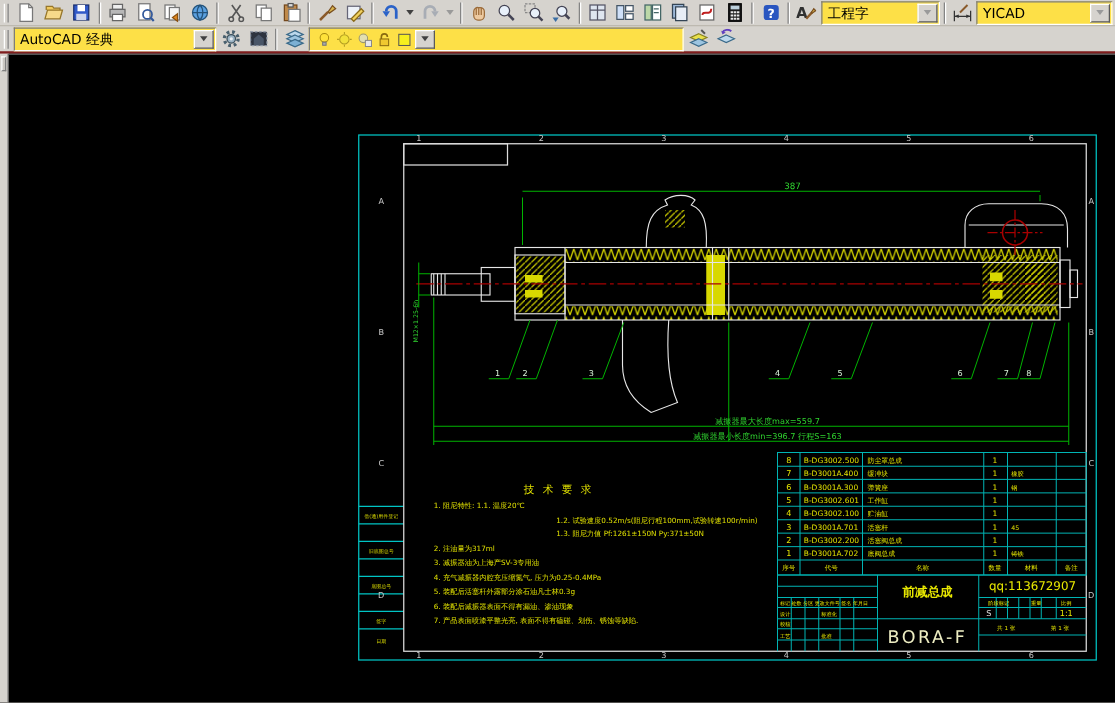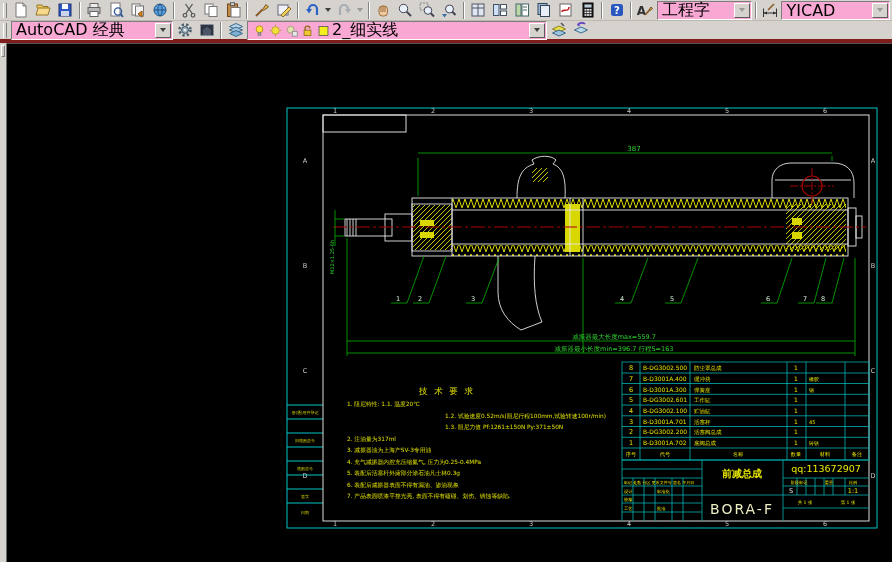--- a/index.html
+++ b/index.html
@@ -1,28 +1,28 @@
 <!DOCTYPE html>
 <html><head>
 <meta charset="utf-8">
 <style>
   *{box-sizing:border-box;margin:0;padding:0}
   html,body{width:892px;height:562px;overflow:hidden}
   body{position:relative;background:#d6d3ce;font-family:"DejaVu Sans","Liberation Sans",sans-serif}
   .tb{position:absolute;left:0;right:0;display:flex;align-items:center;gap:1px;padding:1px 2px}
   .tb1{top:0;height:21px;border-bottom:1px solid #bdb9b0}
-  .tb2{top:21px;height:22px;border-bottom:4px solid #7f1d1d}
+  .tb2{top:21px;height:22px;border-bottom:2px solid #7f1d1d}
   .grip{width:4px;height:15px;margin:0 3px 0 1px;border-left:1px solid #fff;border-right:1px solid #848484}
   .sep{width:2px;height:17px;margin:0 2px;border-left:1px solid #848484;border-right:1px solid #fff}
   .ic{width:21px;height:18px;display:flex;align-items:center;justify-content:center}
   .ic svg{width:16px;height:16px}
   .dd{width:9px;height:18px;display:flex;align-items:center;justify-content:center}
   .tri{width:0;height:0;border-left:3px solid transparent;border-right:3px solid transparent;border-top:4px solid #404040}
   .tri.gray{border-top-color:#9a9a9a}
-  .combo{height:19px;background:#f9a8d4;border:1px solid;border-color:#7d7d7d #fff #fff #7d7d7d;display:flex;align-items:center;font-size:16px;color:#000;padding-left:4px;gap:2px}
+  .combo{height:19px;background:#fde047;border:1px solid;border-color:#7d7d7d #fff #fff #7d7d7d;display:flex;align-items:center;font-size:11px;color:#000;padding-left:4px;gap:2px}
   .combo .cbtext{white-space:nowrap;overflow:hidden;flex:1}
   .combo .arrowbtn{width:16px;height:15px;margin-right:1px;background:#d6d3ce;border:1px solid;border-color:#fff #5a5a5a #5a5a5a #fff;display:flex;align-items:center;justify-content:center;flex:none}
   .w148{width:162px}.w92{width:95px}.w90{width:109px}.w298{width:300px}
   .mini{width:14px;height:14px;flex:none;display:flex;align-items:center;justify-content:center}
   .mini svg{width:13px;height:13px}
   #dock{position:absolute;left:0;top:43px;width:7px;bottom:0;background:#d6d3ce;border-right:1px solid #6e6e6e}
   #dock .dgrip{margin:2px 1px;height:12px;border-top:1px solid #fff;border-left:1px solid #fff;border-bottom:1px solid #808080;border-right:1px solid #808080;background:#c9c6c0}
   #canvas{position:absolute;left:7px;top:43px;right:0;bottom:0;background:#000;border-top:1px solid #555}
   #cad{position:absolute;left:0;top:0;pointer-events:none}
   #cad text{font-family:"DejaVu Sans","Liberation Sans",sans-serif}
@@ -308,21 +308,20 @@
         <svg viewBox="0 0 16 16">
           <path d="M5,8 V5.6 a3,3 0 0 1 6,0" fill="none" stroke="#8a6a10" stroke-width="1.6"></path>
           <rect x="3.8" y="7.6" width="8.4" height="6.6" fill="#f0c830" stroke="#8a6a10"></rect>
         </svg>
       </span>
     <span class="mini">
         <svg viewBox="0 0 16 16">
           <rect x="2.5" y="3" width="11" height="11" fill="#f6ef1e" stroke="#555"></rect>
         </svg>
       </span>
-    <span class="cbtext">2_细实线</span>
     <span class="arrowbtn">
         <span class="tri"></span>
       </span>
   </div>
   <div class="ic">
       <svg viewBox="0 0 16 16">
         <path d="M8,4 L14.5,7 8,10 1.5,7 Z" fill="#e8e04a" stroke="#8a8220"></path>
         <path d="M8,8 L14.5,11 8,14 1.5,11 Z" fill="#9cc4e0" stroke="#3a6a8a"></path>
         <path d="M10,1 l3,3" stroke="#555" stroke-width="1.6"></path>
       </svg>

